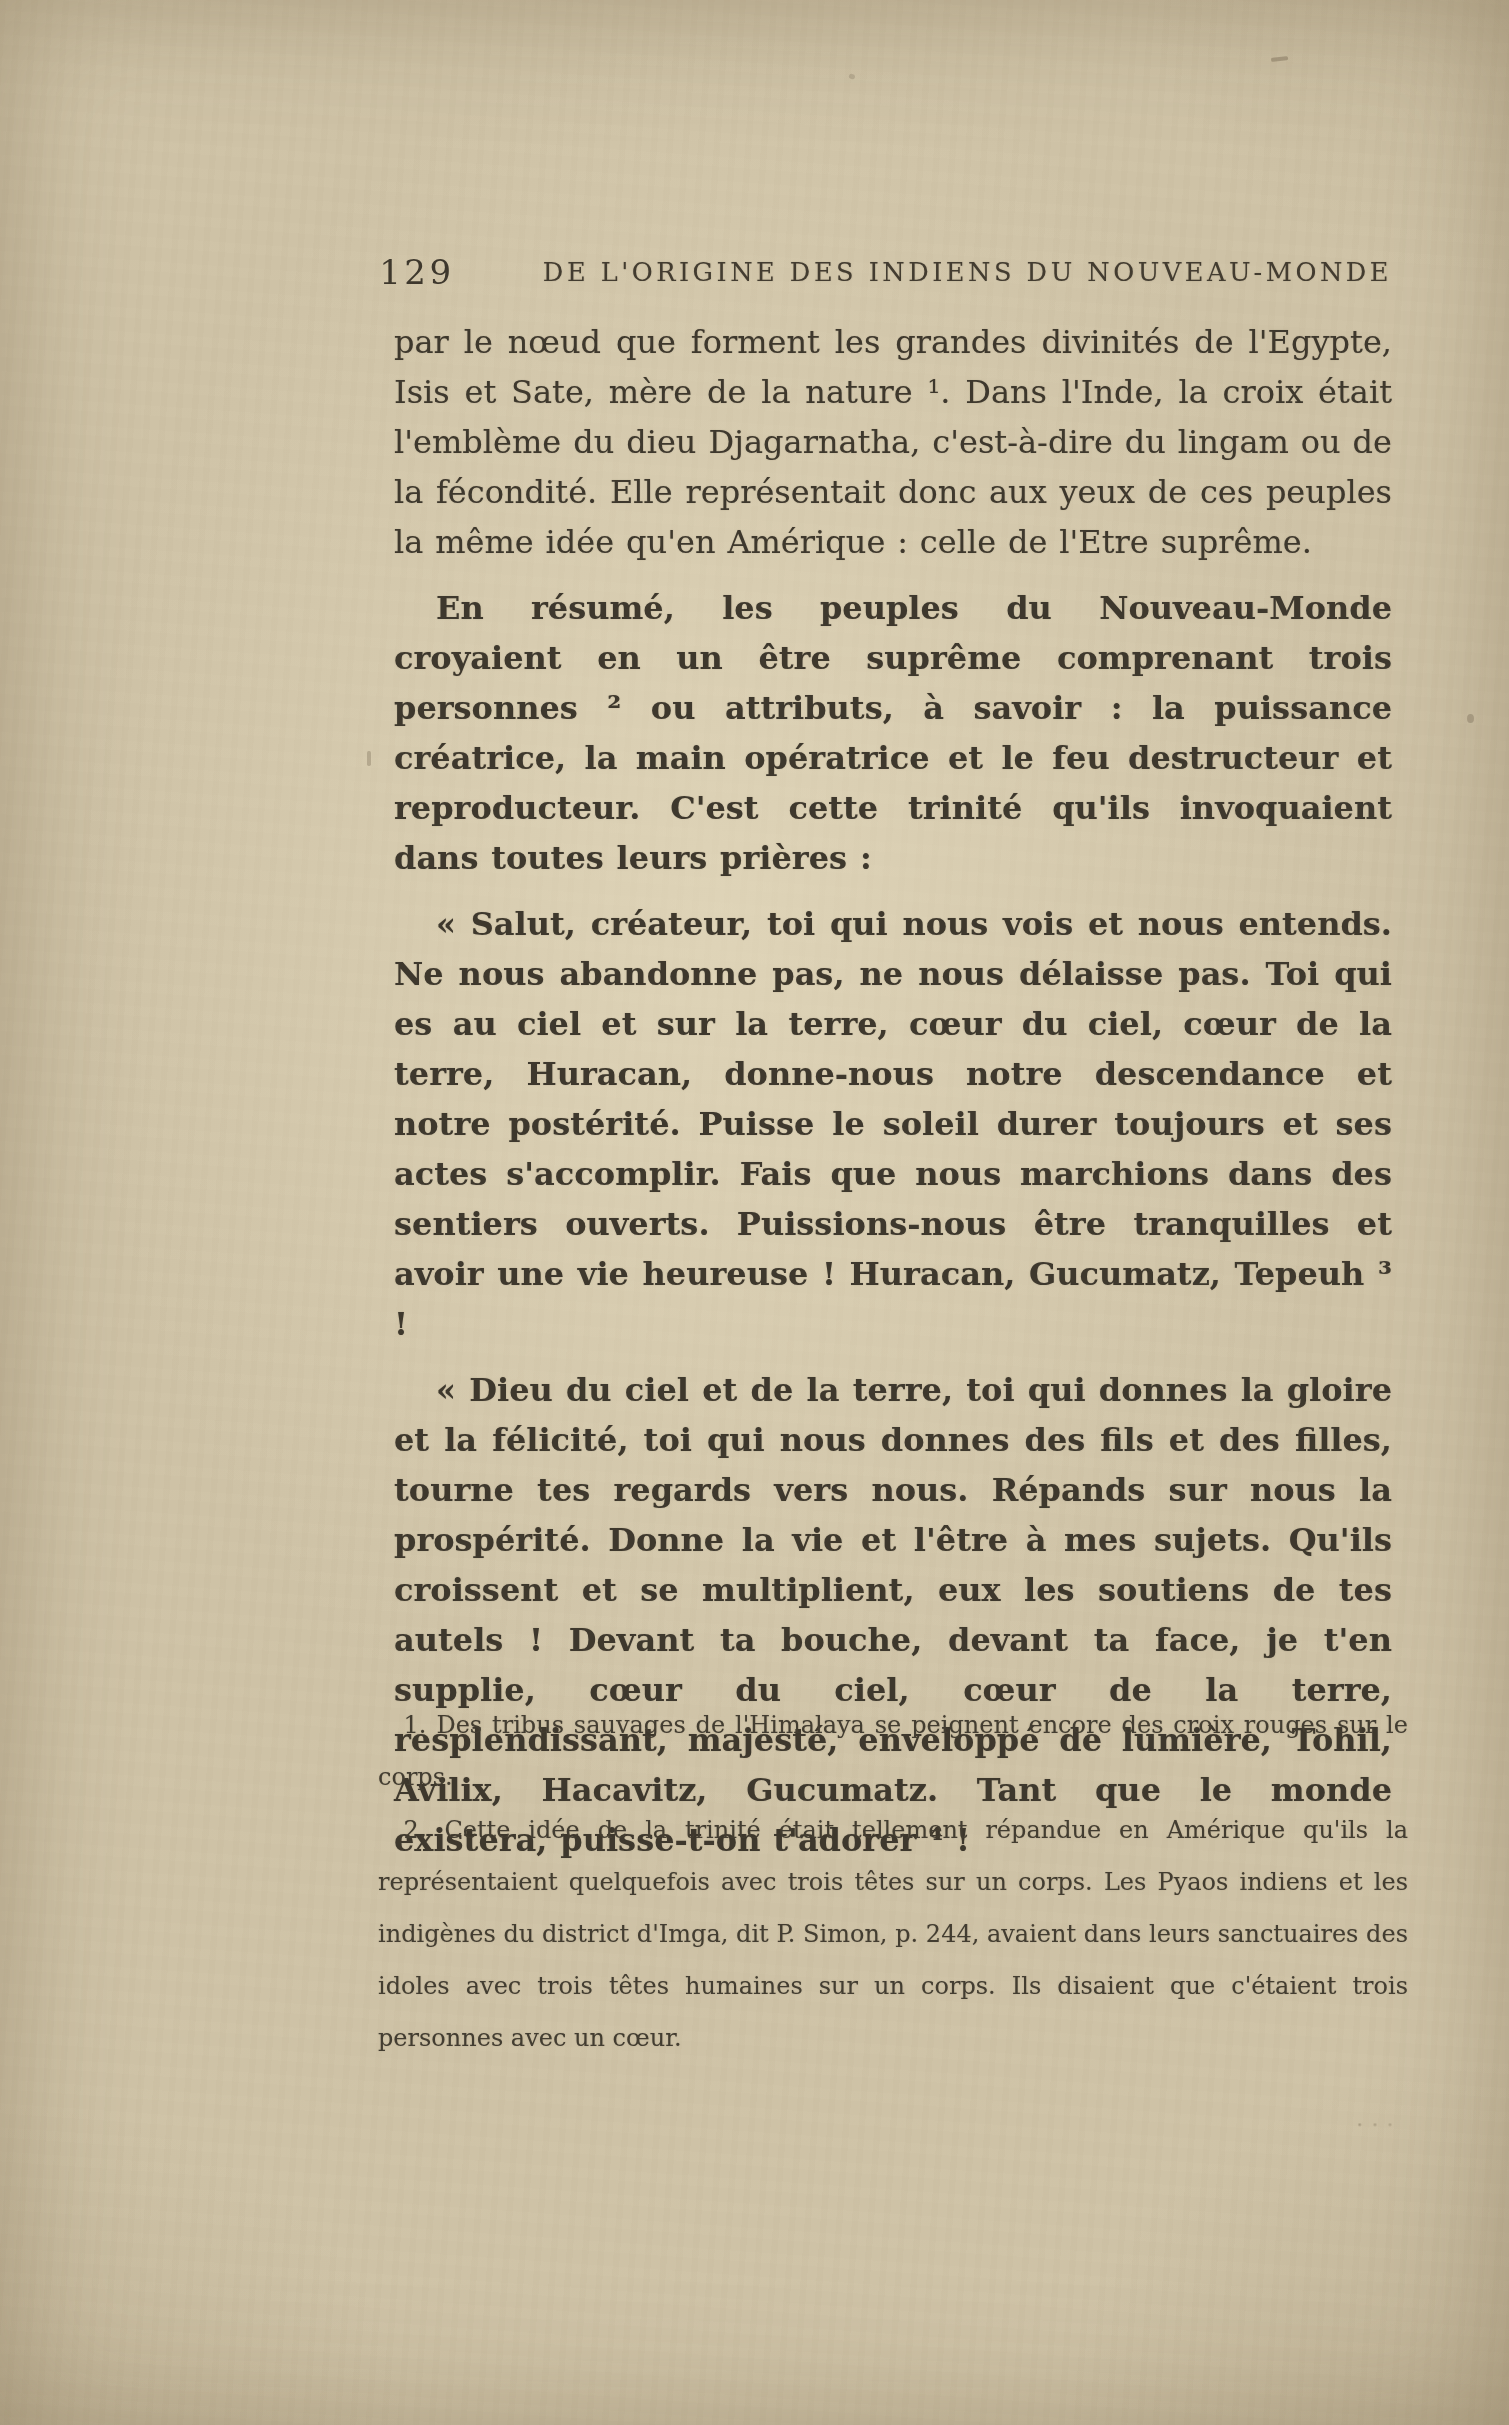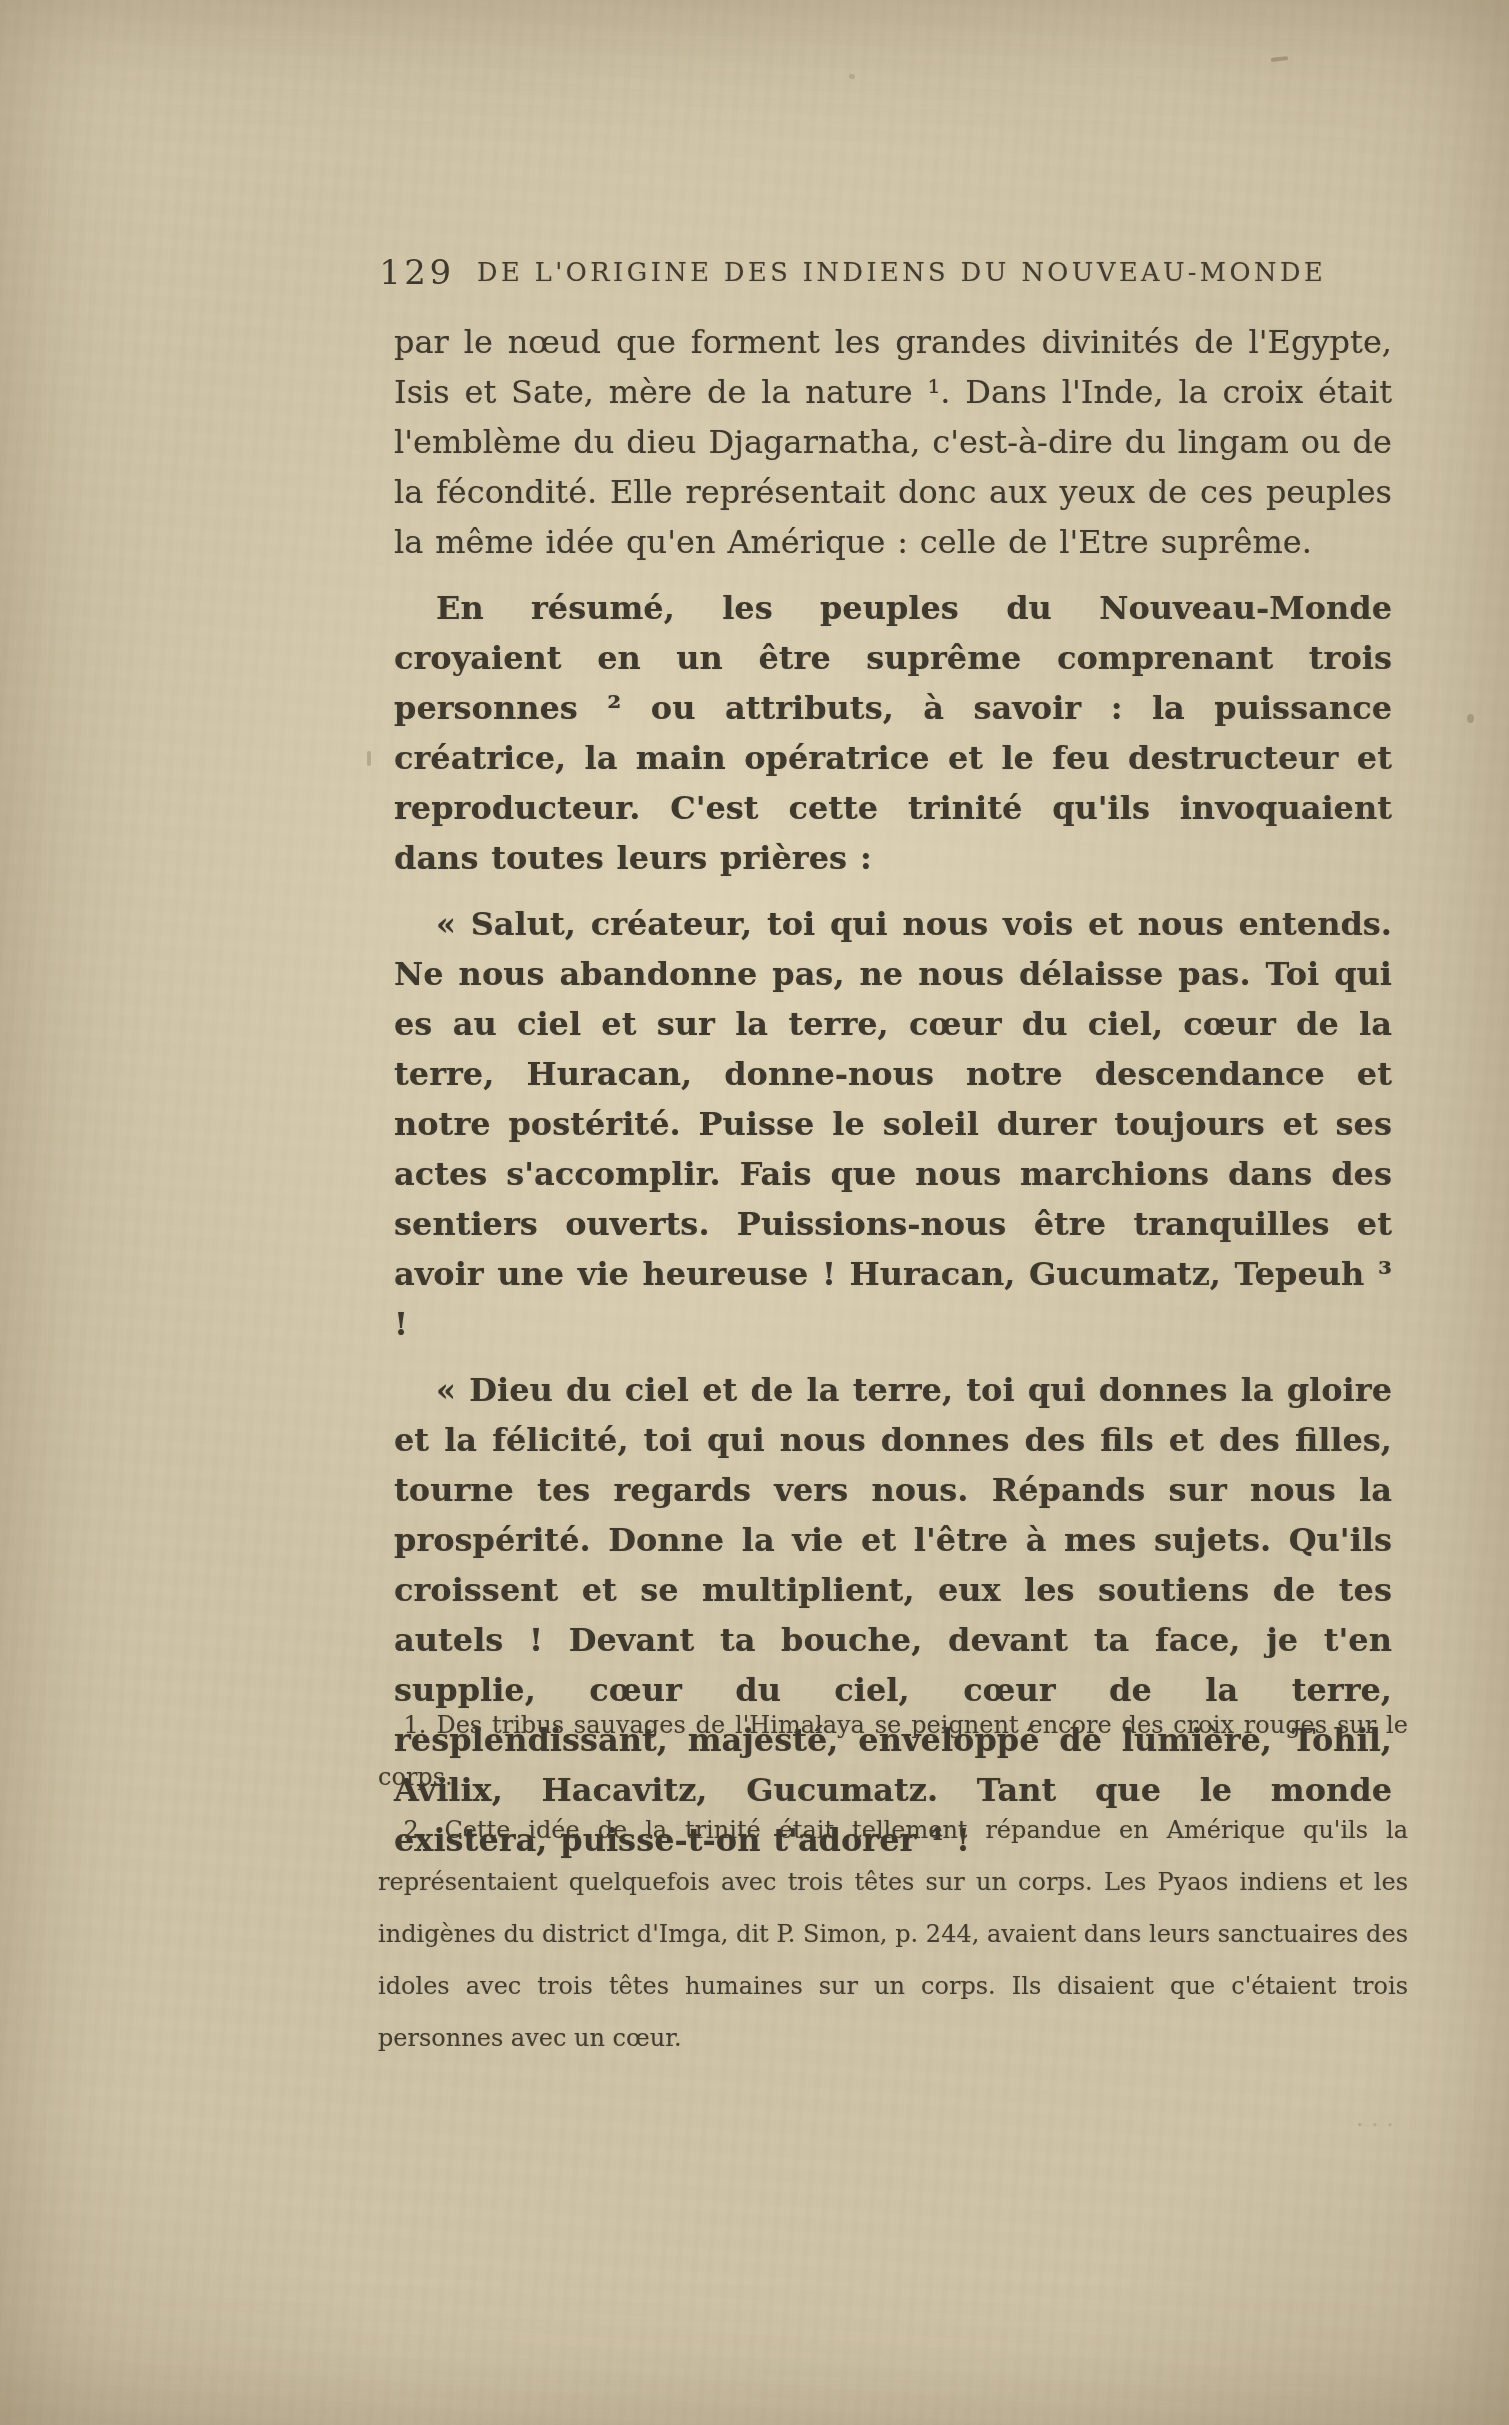--- a/index.html
+++ b/index.html
@@ -39,21 +39,21 @@
     top: 0;
     font-size: 34px;
     letter-spacing: 3.5px;
     color: #3e382d;
   }
   .running-title {
     position: absolute;
     left: 99px;
     right: 16px;
     top: 4.7px;
-    text-align: left;
+    text-align: right;
     font-size: 25.6px;
     letter-spacing: 3.5px;
     white-space: nowrap;
     color: #433c30;
     text-shadow: 0 0 1.2px rgba(62,54,40,0.30);
   }
 
   
   .body-text {
     position: absolute;

